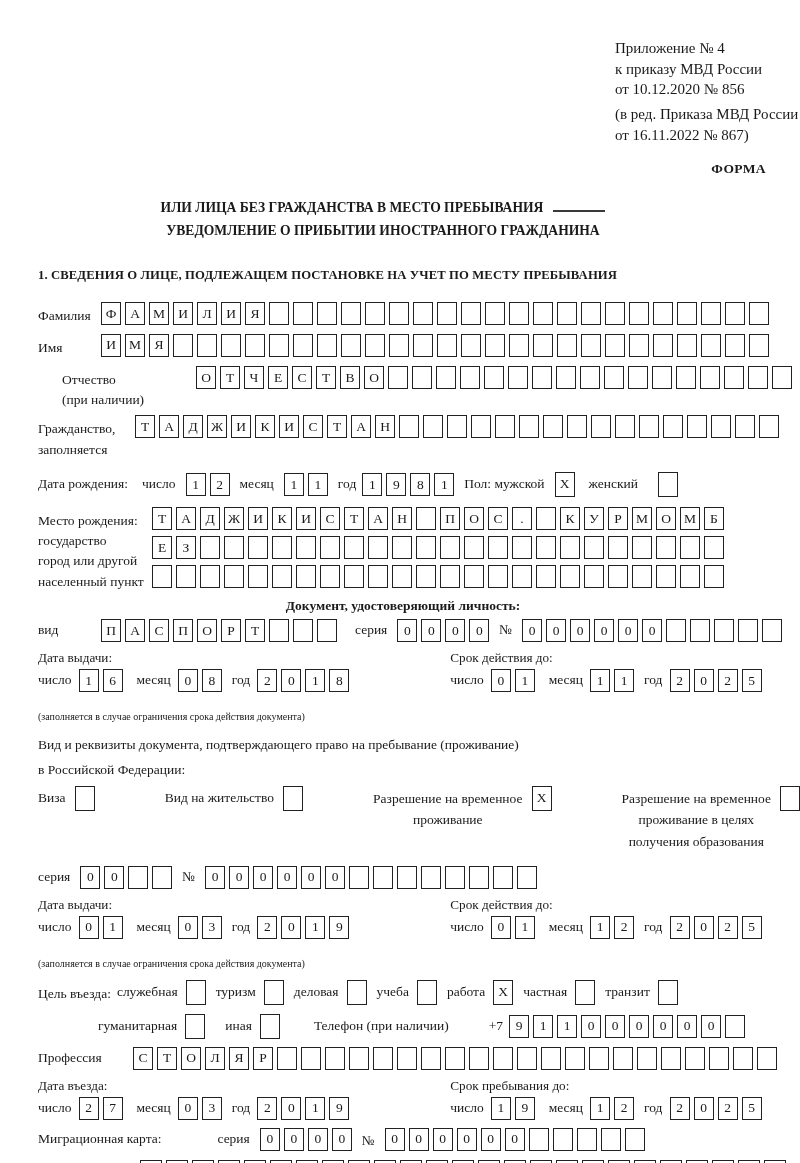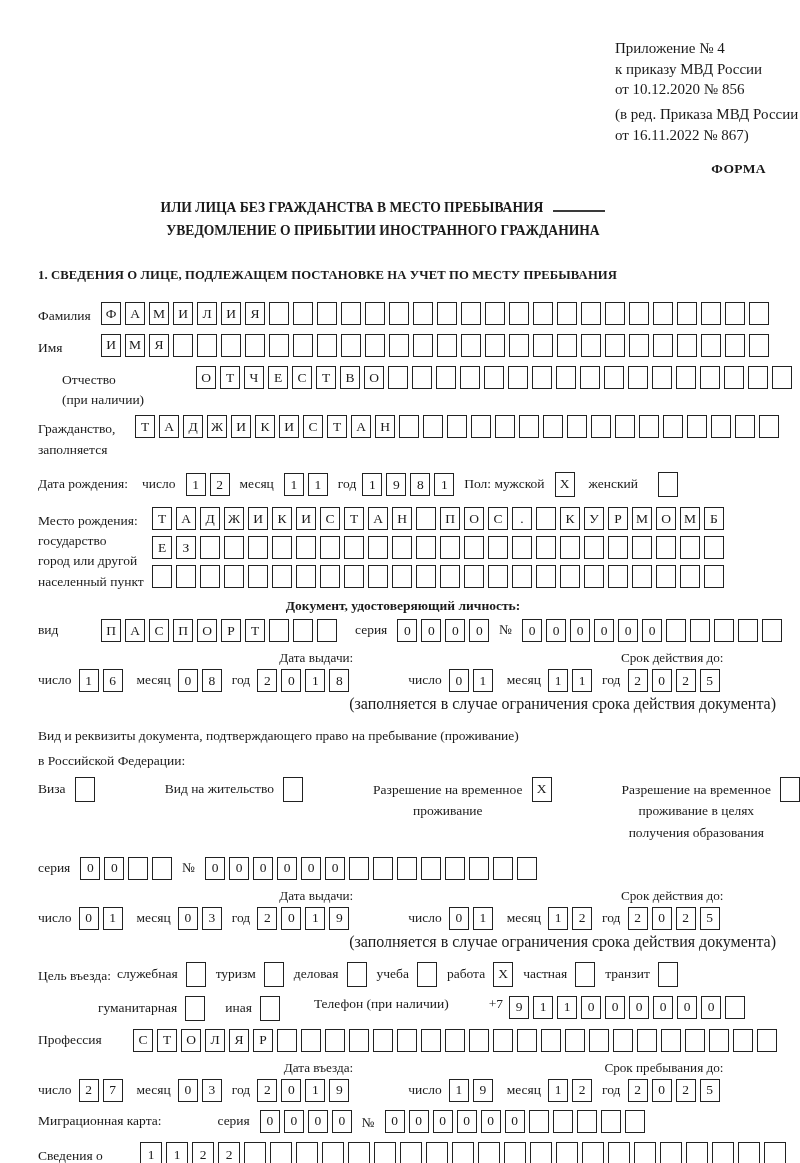--- a/index.html
+++ b/index.html
@@ -42,38 +42,38 @@
 
   .r-bplace { margin-top:10px; } .r-bplace .flabel { width:114px; }
   .gridcol .boxrow { margin-bottom:6px; display:flex; }
 
   .doc-head { text-align:center; font-weight:bold; margin-top:4px; width:730px; }
   .r-kind { margin-top:5px; align-items:center; } .r-kind .ilbl{padding-top:0;}
   .r-kind .flabel { width:63px; padding-top:0; }
 
   .datepair { display:flex; margin-top:8px; }
   .dg { }
-  .dg-head { text-align:right; font-size:13.2px; margin-bottom:3px; }
+  .dg-head { text-align:left; font-size:13.2px; margin-bottom:3px; }
   .dgrow { display:flex; align-items:center; }
   .dgrow .ilbl { padding:0 7px 0 0; }
-  .dg-right { margin-left:55px; }
-  .note-right { width:752px; text-align:right; font-size:16px; margin-top:3px; padding-right:14px; }
+  .dg-right { margin-left:97px; }
+  .note-right { width:752px; text-align:left; font-size:10px; margin-top:19px; padding-right:14px; }
 
   .intro { margin-top:11px; line-height:1.85; }
   .r-options { margin-top:3px;justify-content:space-between; }
   .opt { display:flex; align-items:flex-start; }
   .opt .olbl { padding-top:4px; }
   .opt .chk { margin-left:9px; }
   .optlines { text-align:center; line-height:1.6; padding-top:2px; }
   .r-series2 { margin-top:13px; align-items:center; } .r-series2 .ilbl{padding-top:0;}
 
   .r-purpose { margin-top:11px; align-items:center; flex-wrap:nowrap; }
   .purp { display:flex; align-items:center; }
   .purp .chk { margin-left:8px; }
-  .r-purpose2 { margin-top:9px; margin-left:60px; }
+  .r-purpose2 { margin-top:9px; margin-left:60px; align-items:center; }
   .r-prof { margin-top:8px; align-items:center; } .r-prof .flabel { width:95px; padding-top:0; }
 
   .r-migr { margin-top:8px; align-items:center; }
   .r-guard { margin-top:9px; } .r-guard .flabel { width:102px; line-height:1.55; }
 </style>
 </head>
 <body>
 
 <div class="page">
 

